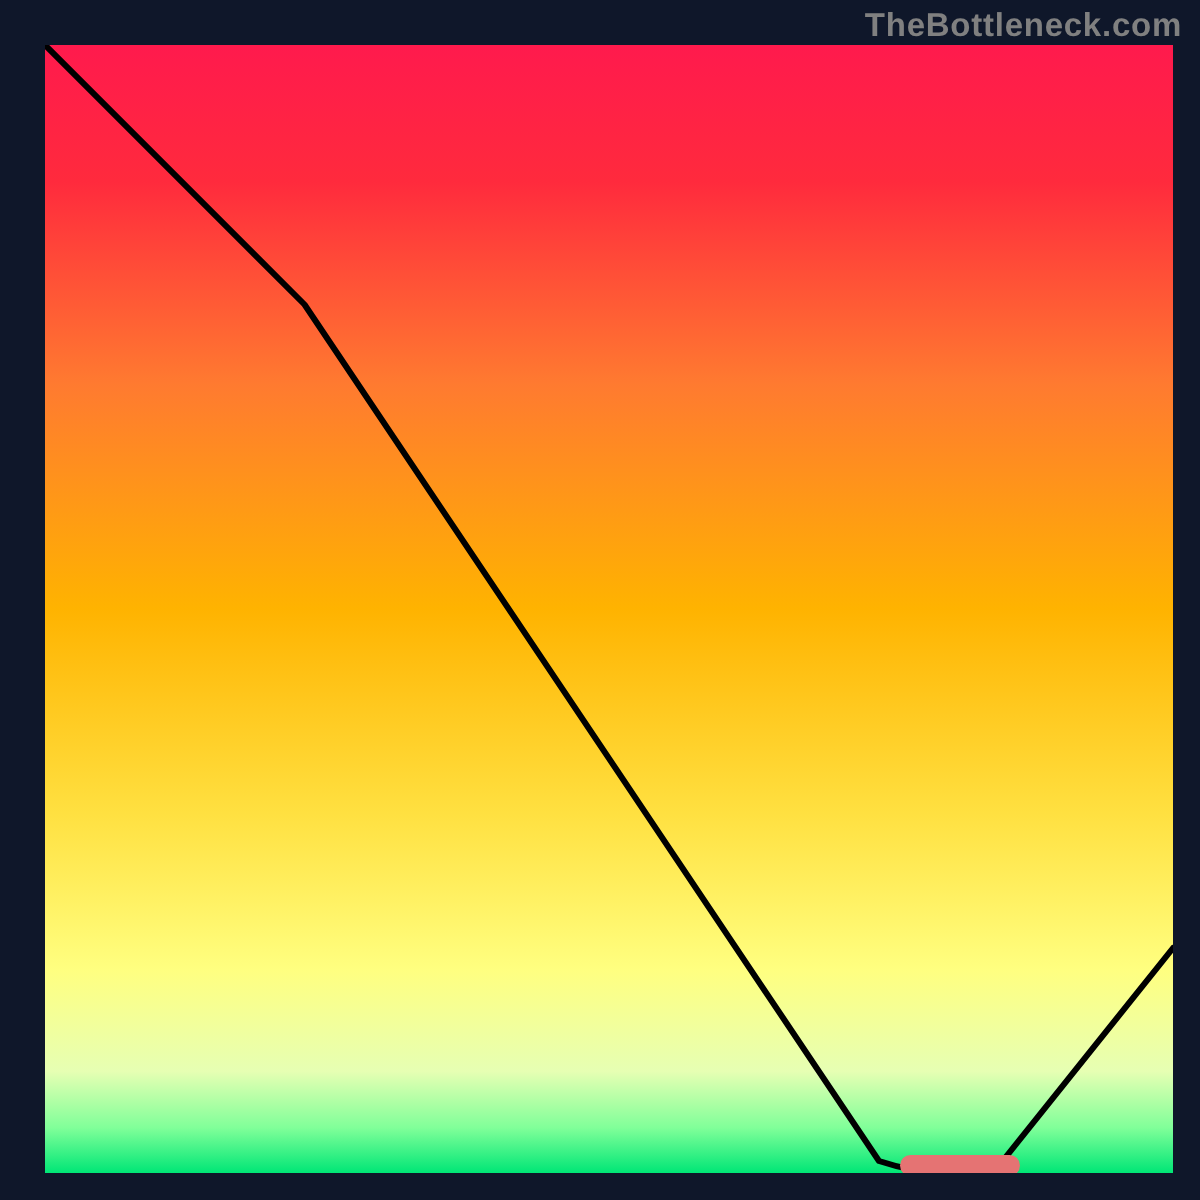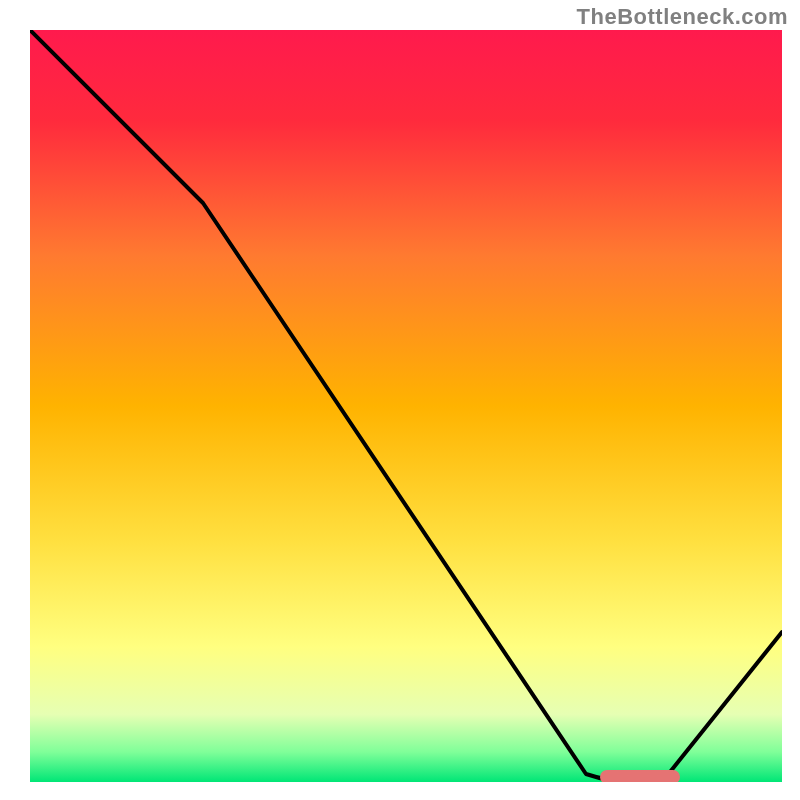--- a/index.html
+++ b/index.html
@@ -7,21 +7,21 @@
     padding: 0;
     width: 800px;
     height: 800px;
     background: #000;
     font-family: Arial, sans-serif;
   }
   .chart-container {
     position: relative;
     width: 800px;
     height: 800px;
-    background: #ffffff;
+    background: #0f172a;
   }
   .watermark {
     position: absolute;
     top: 4px;
     right: 12px;
     font-size: 22px;
     font-weight: bold;
     color: #808080;
     letter-spacing: 0.5px;
   }

